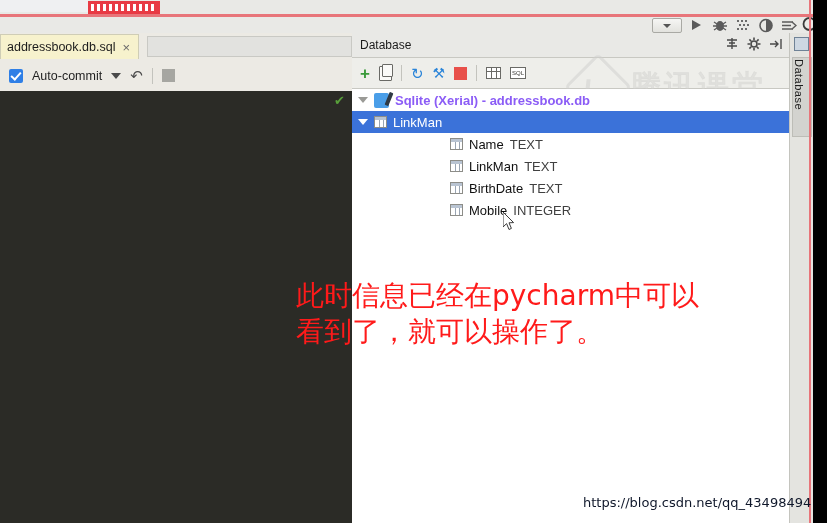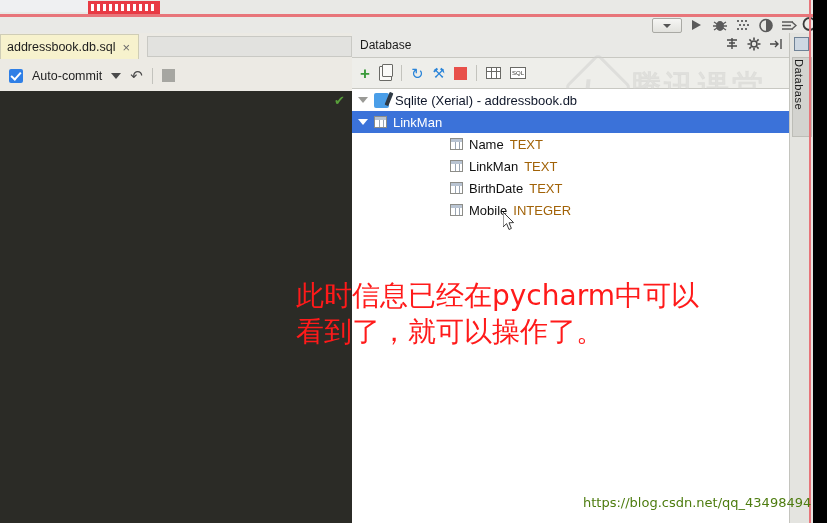--- a/index.html
+++ b/index.html
@@ -309,23 +309,23 @@
     flex: none;
   }
   .db-ic::after {
     content: "";
     position: absolute; right: -2px; top: -1px;
     width: 4px; height: 14px;
     background: #2f3a45;
     transform: rotate(22deg);
     border-radius: 1px;
   }
-  .root-label { font-weight: normal; font-size: 13px; color: #0f172a; }
+  .root-label { font-weight: bold; font-size: 13px; color: #8b5cf6; }
   .col-name { font-size: 13px; }
-  .col-type { font-size: 13px; color: #a16207; }
+  .col-type { font-size: 13px; color: #404040; }
   .indent-1 { }
   .indent-2 { padding-left: 98px; }
 
   
   .cursor {
     position: absolute;
     left: 503px; top: 212px;
     width: 12px; height: 19px;
     pointer-events: none;
   }
@@ -387,21 +387,21 @@
   }
   .black-topright {
     position: absolute; left: 813px; top: 0; width: 14px; height: 33px; background:#000;
   }
 
   
   .csdn {
     position: absolute;
     left: 583px; top: 495px;
     font-size: 13px;
-    color: #4d7c0f;
+    color: #0f172a;
     font-family: "DejaVu Sans", sans-serif;
     pointer-events: none;
     white-space: nowrap;
   }
 </style>
 </head>
 <body>
 
 <div id="root">
 

